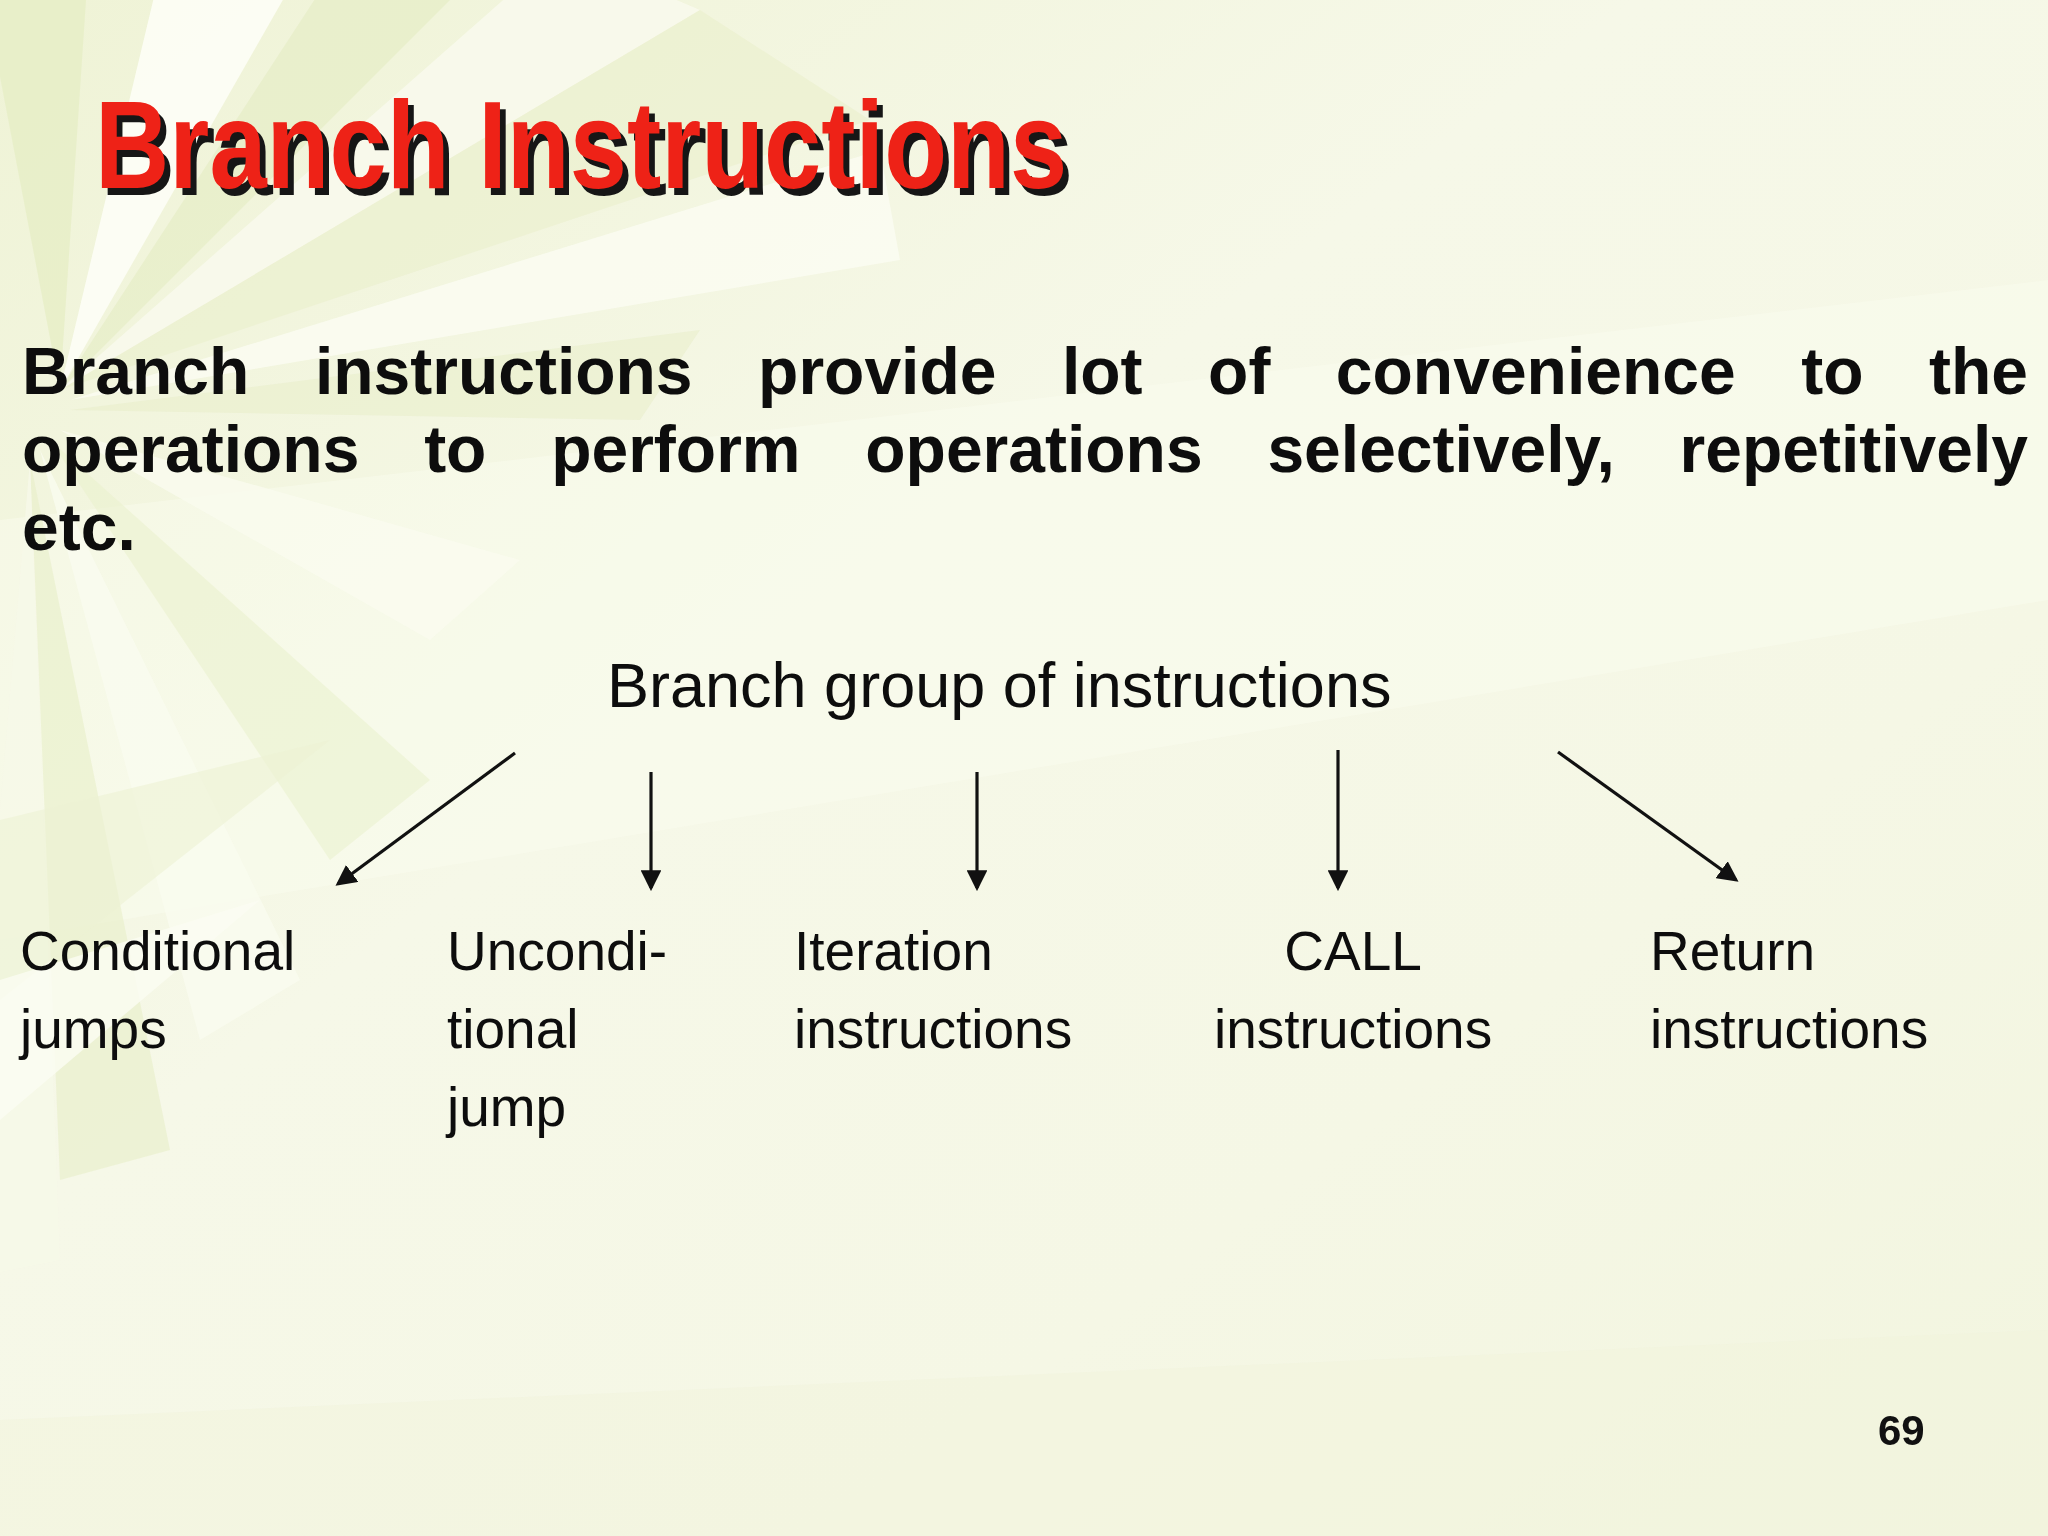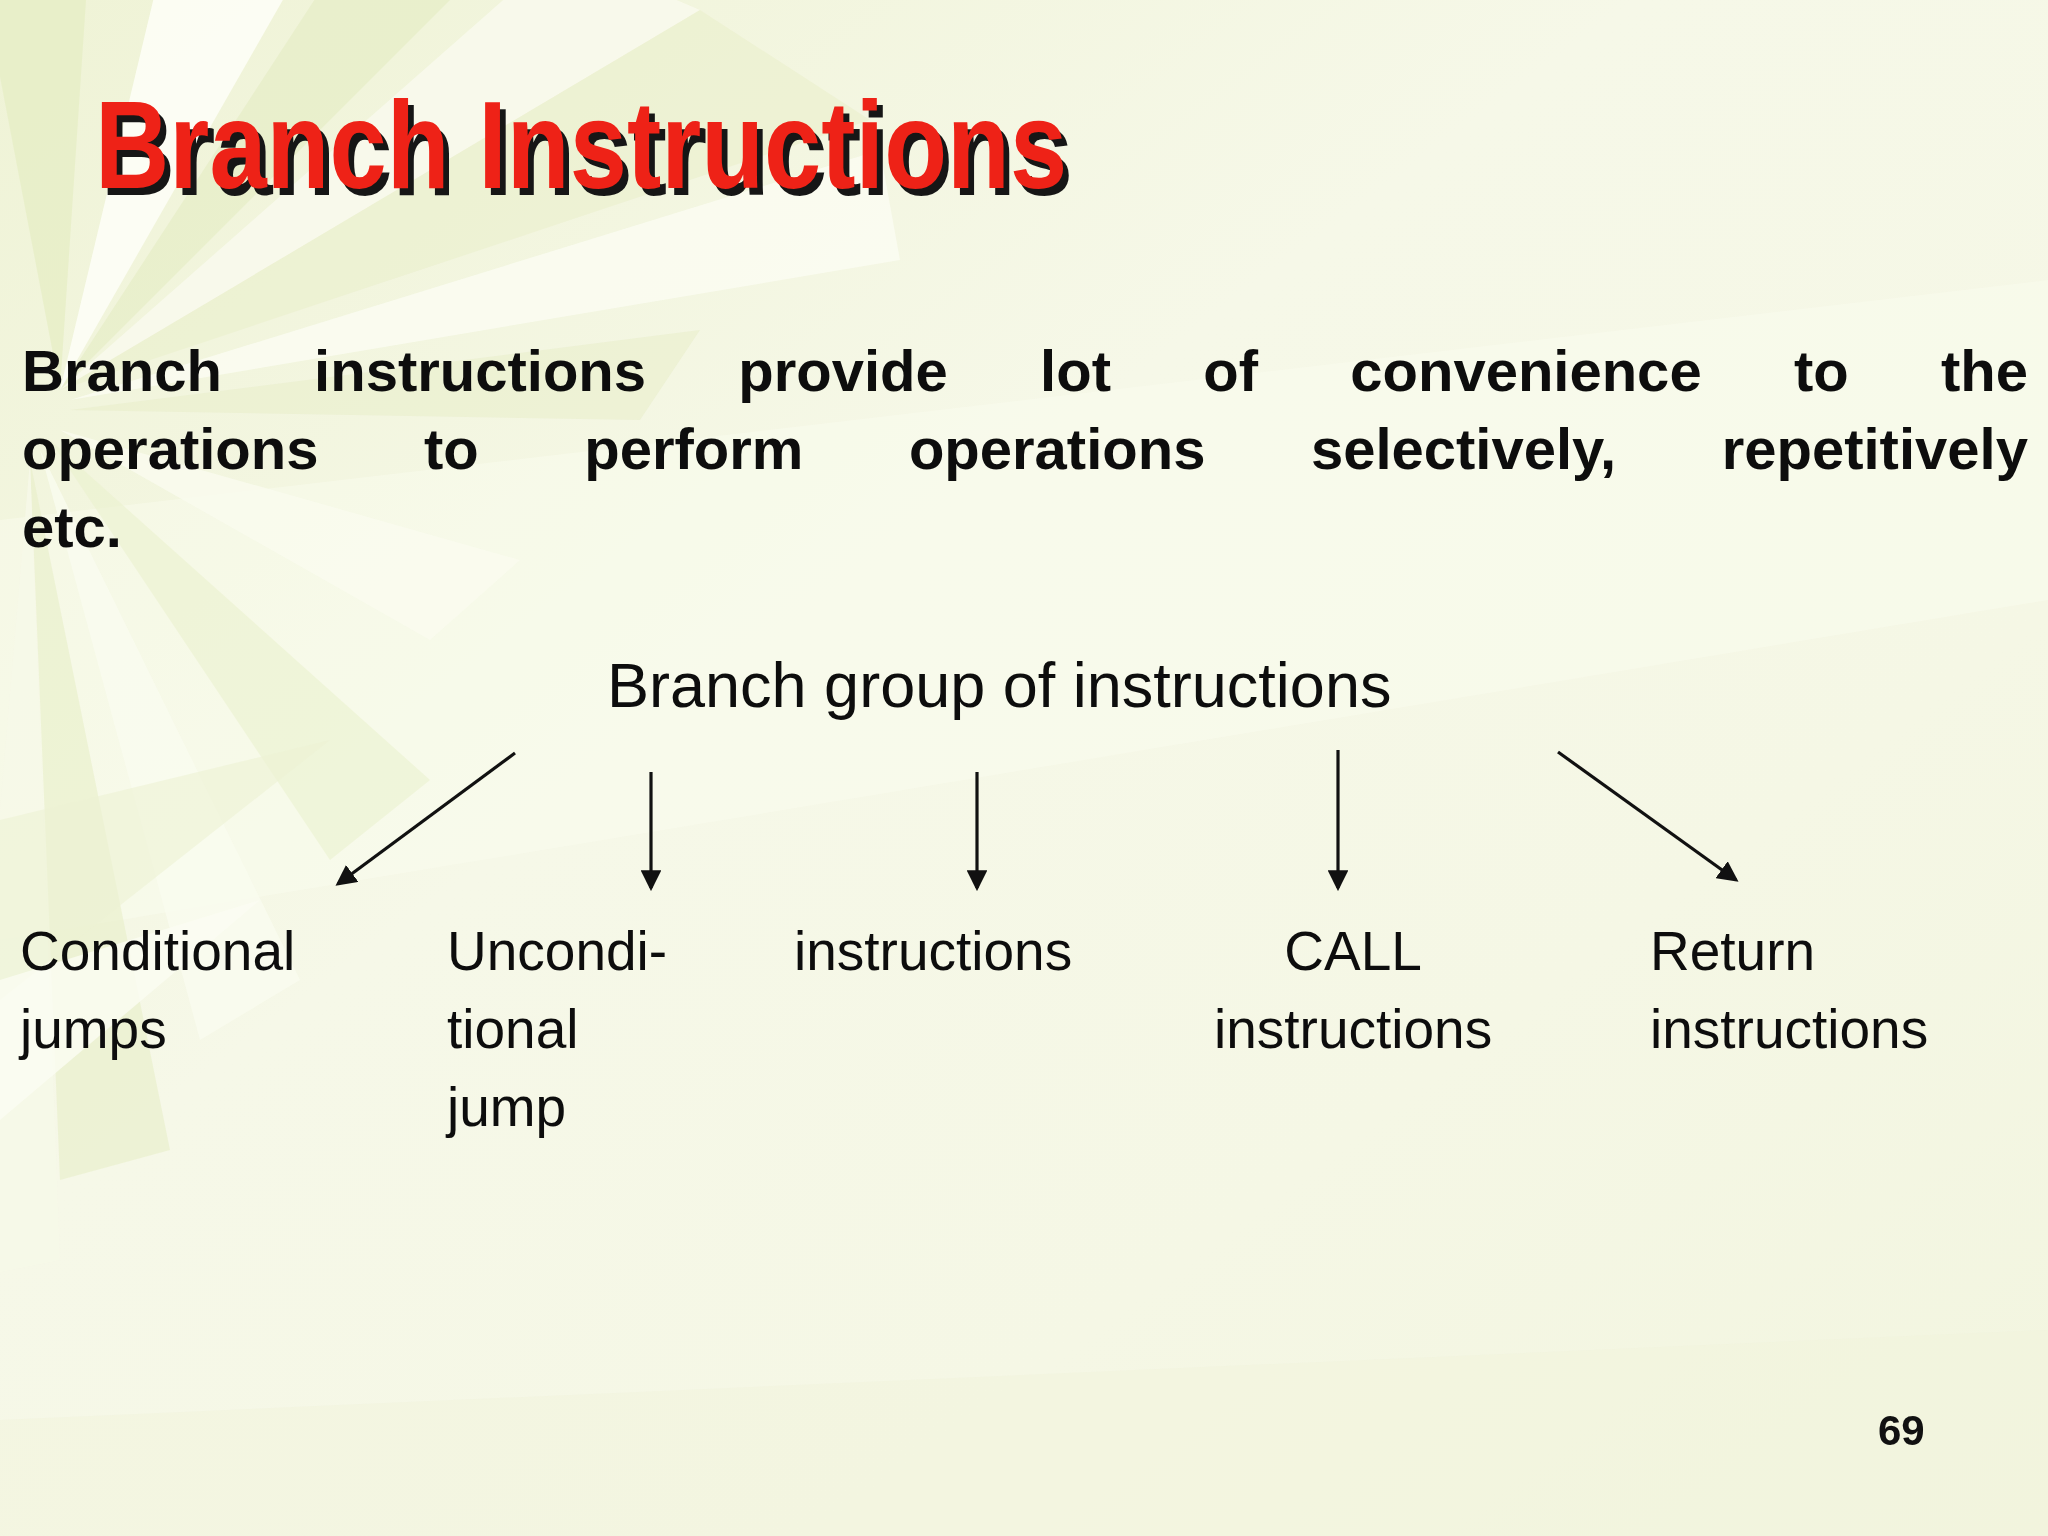--- a/index.html
+++ b/index.html
@@ -34,21 +34,21 @@
     text-shadow: 7px 7px 0 #161616;
     transform: scaleX(0.83);
     transform-origin: left top;
     letter-spacing: 0;
   }
   .body-paragraph {
     position: absolute;
     left: 22px;
     top: 332px;
     width: 2006px;
-    font-size: 58px;
+    font-size: 66px;
     font-weight: bold;
     line-height: 78px;
     color: #0d0d0d;
   }
   .jline {
     display: flex;
     justify-content: space-between;
     white-space: nowrap;
   }
   .lline {
@@ -176,20 +176,21 @@
   <div class="branch-label col-1">
     <div>Conditional</div>
     <div>jumps</div>
   </div>
   <div class="branch-label col-2">
     <div>Uncondi-</div>
     <div>tional</div>
     <div>jump</div>
   </div>
   <div class="branch-label col-3">
+    <div>Iteration</div>
     <div>instructions</div>
   </div>
   <div class="branch-label col-4">
     <div>CALL</div>
     <div>instructions</div>
   </div>
   <div class="branch-label col-5">
     <div>Return</div>
     <div>instructions</div>
   </div>

